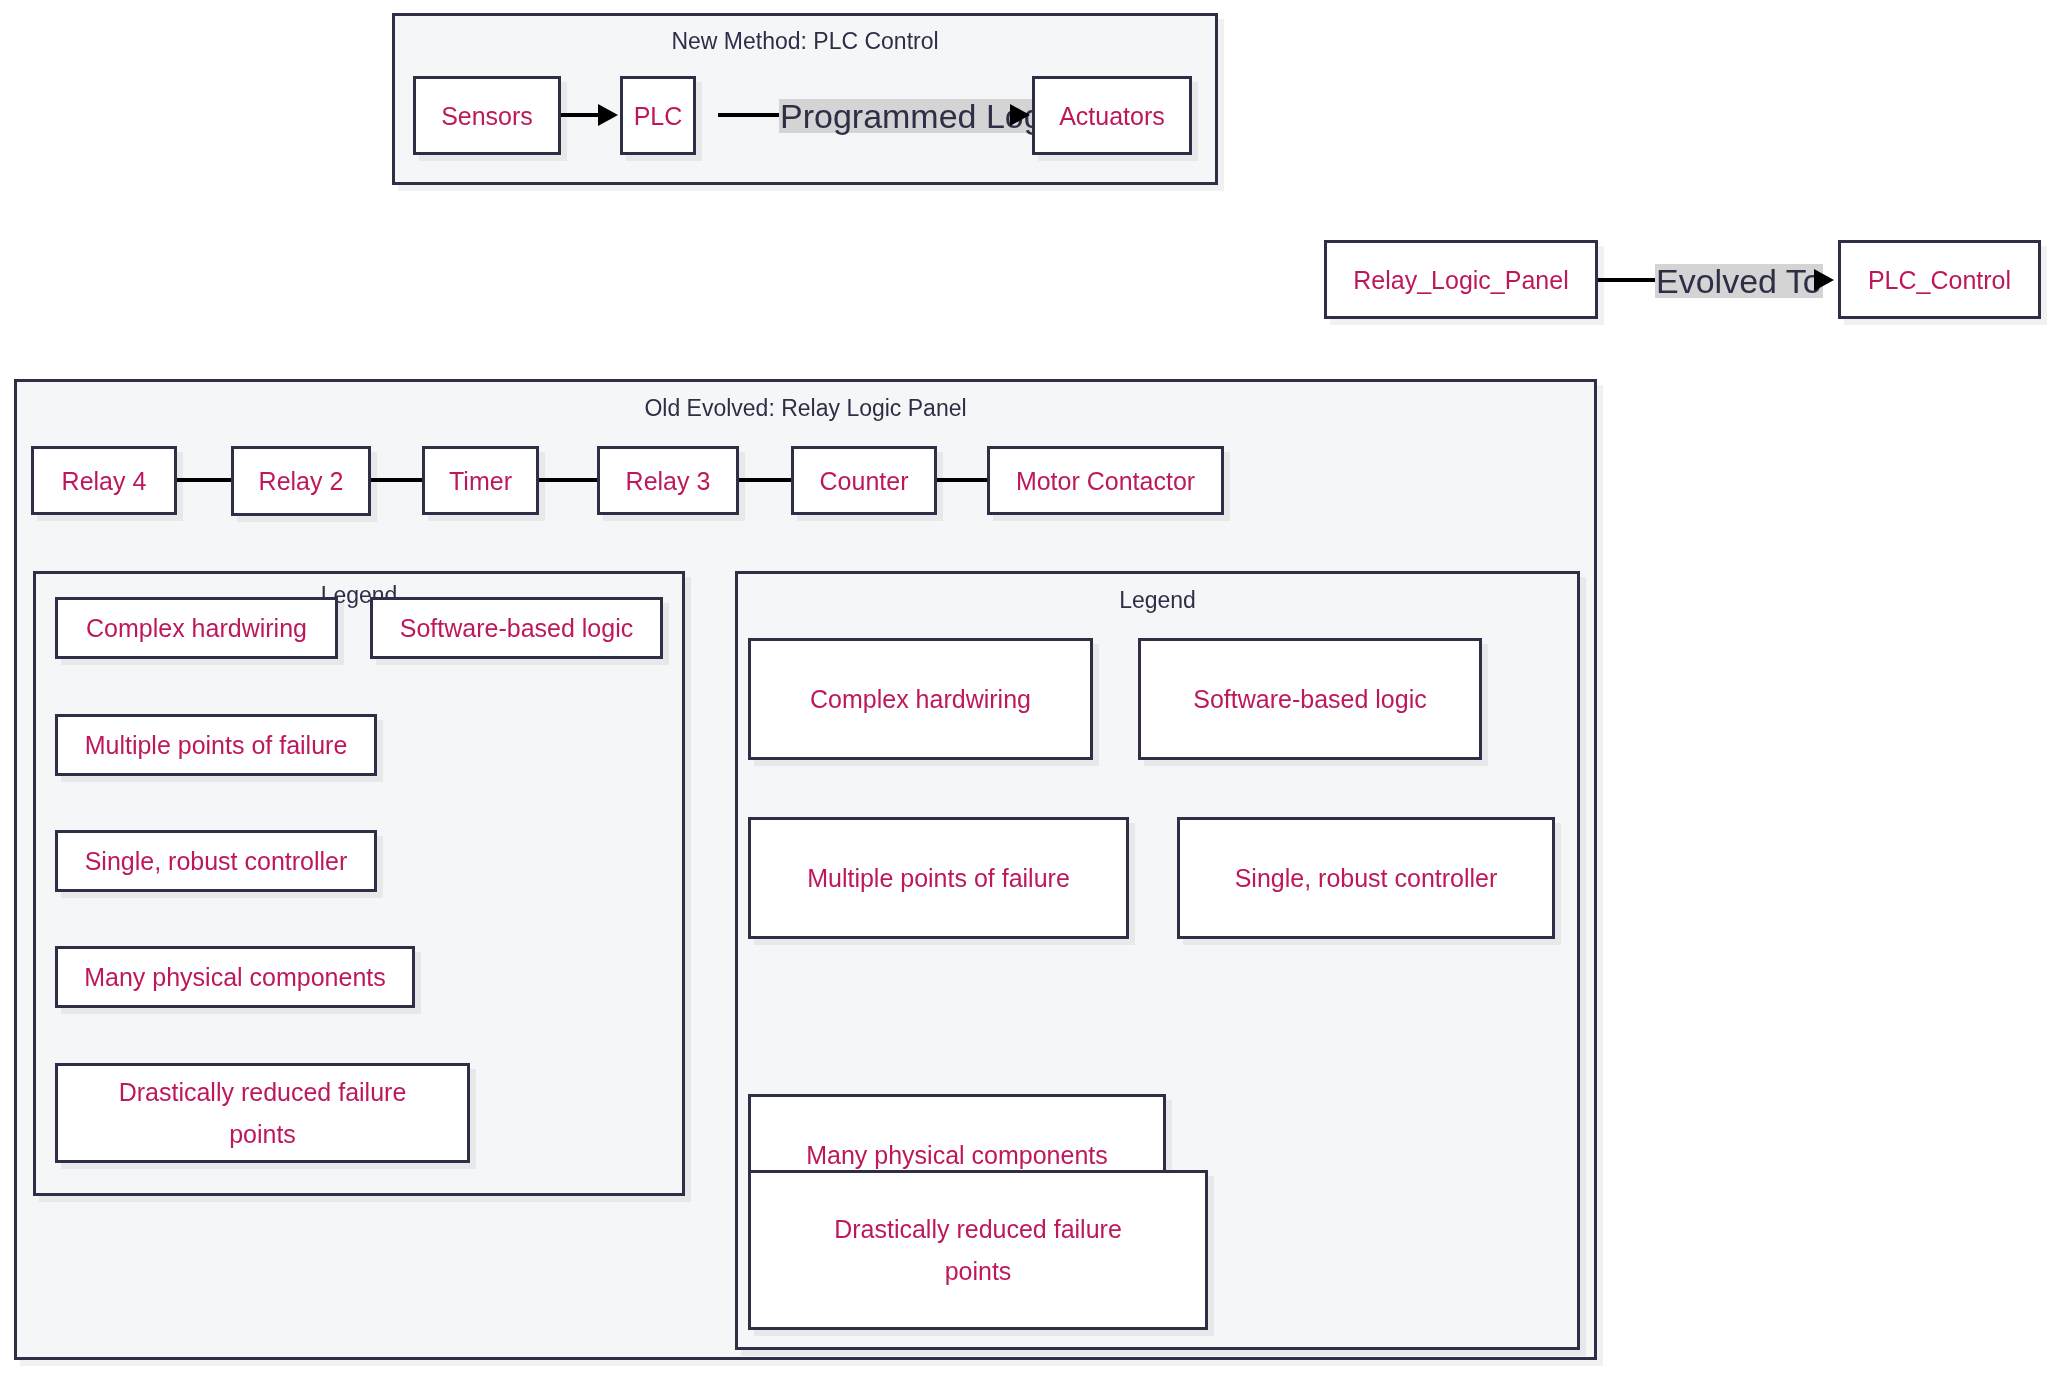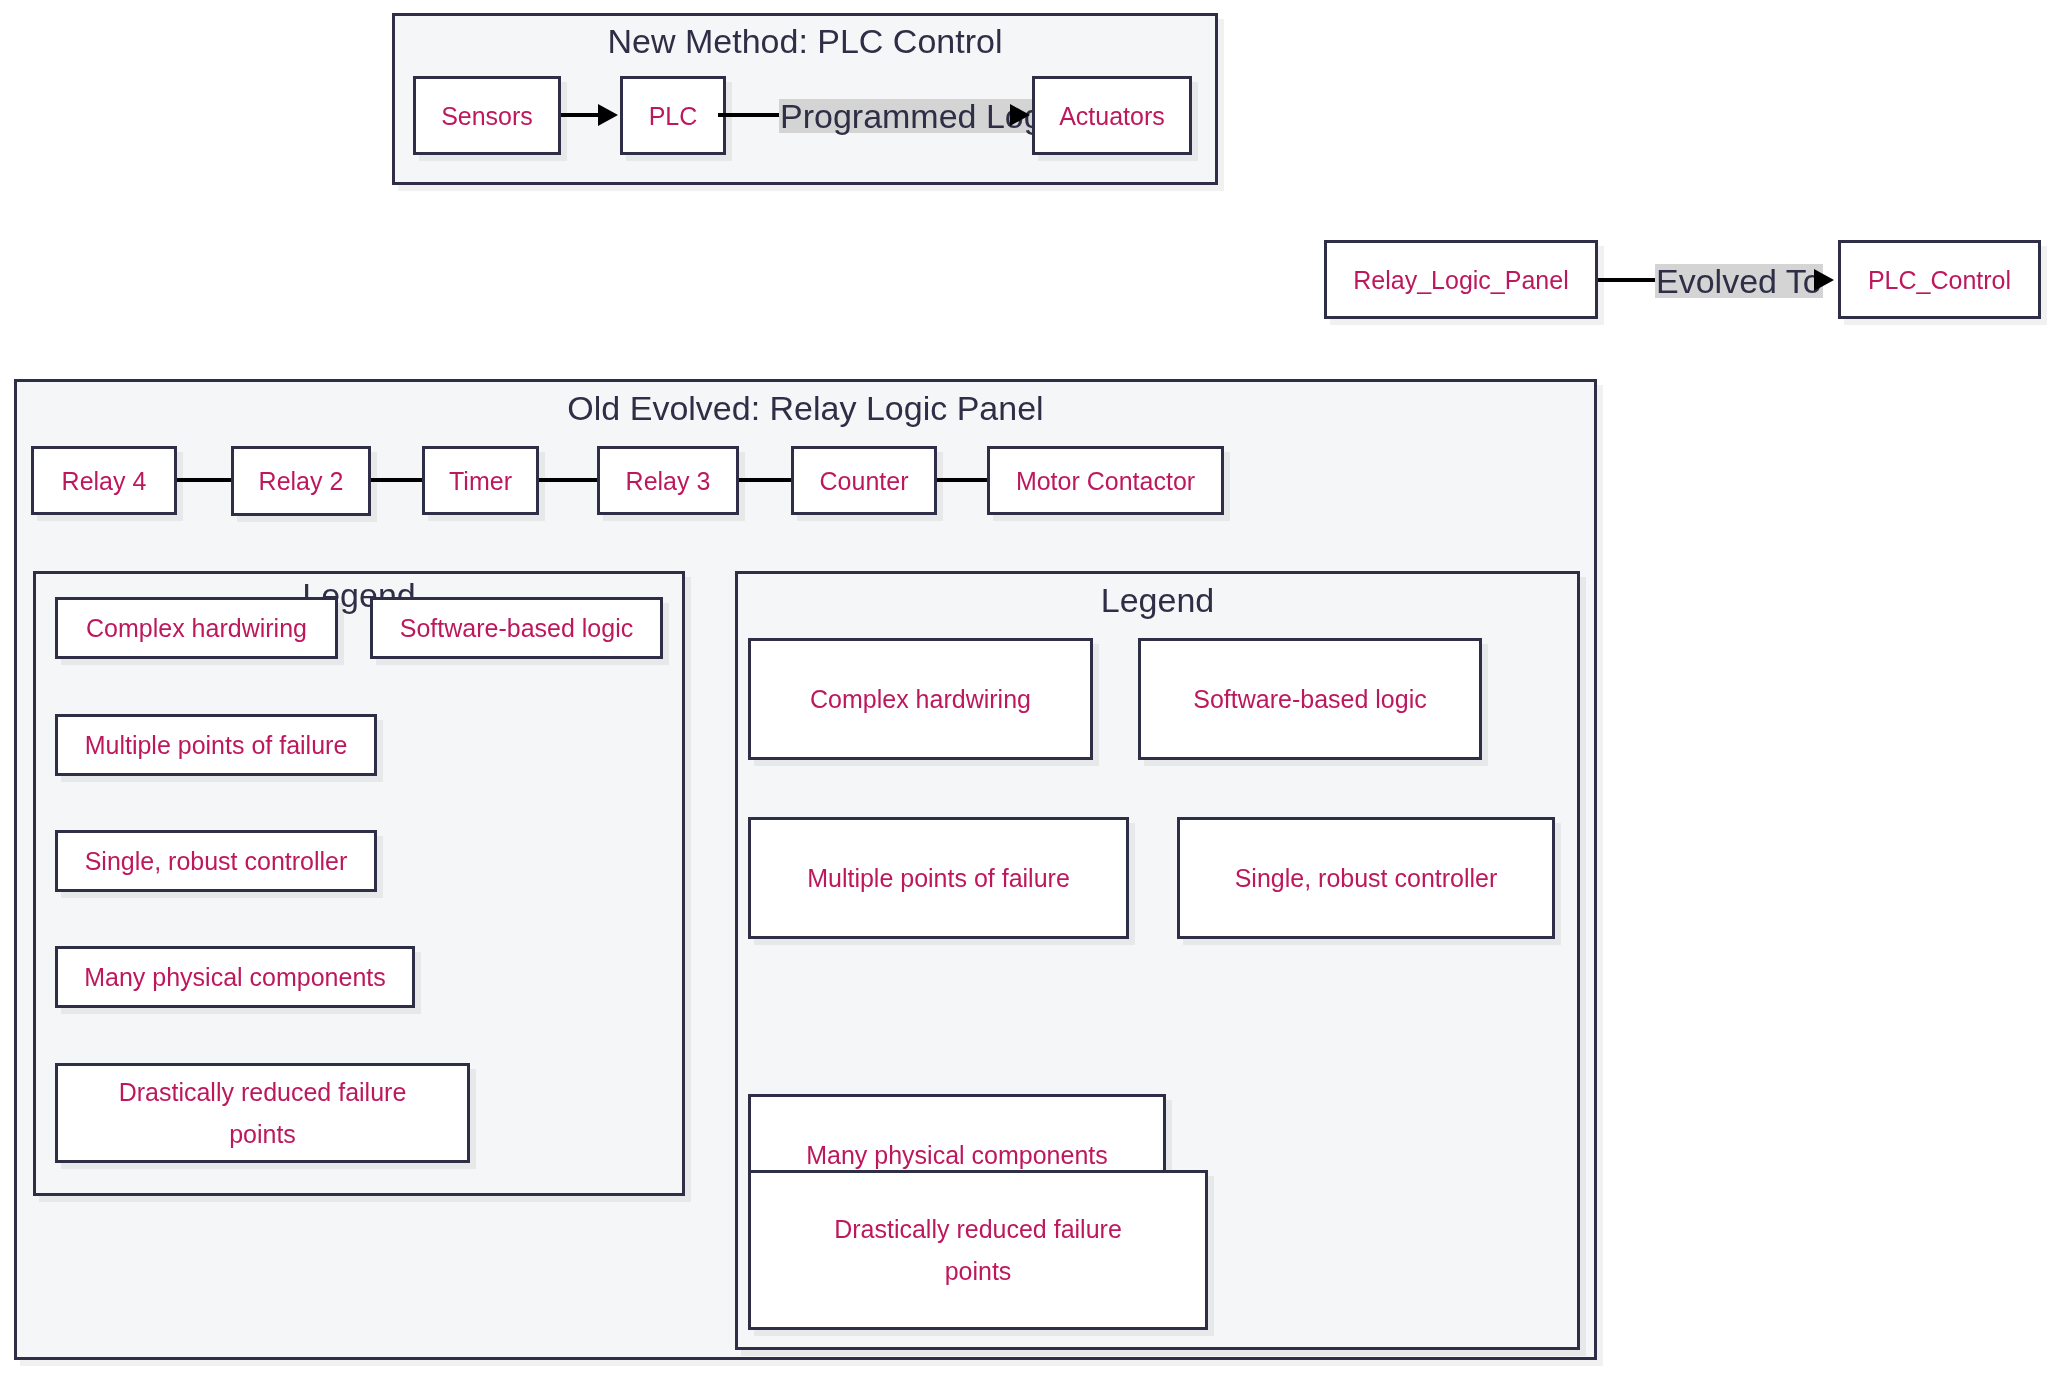--- a/index.html
+++ b/index.html
@@ -23,21 +23,21 @@
   .panel {
     background: #f5f6f8;
     border: 3px solid #2e2e46;
     box-shadow: 6px 6px 0 0 rgba(0,0,0,0.055);
   }
   .panel-title {
     position: absolute;
     left: 0;
     right: 0;
     text-align: center;
-    font-size: 34px;
+    font-size: 23px;
     line-height: 30px;
     color: #2e2e46;
     white-space: nowrap;
   }
 
   
   .node {
     background: #ffffff;
     border: 3px solid #2e2e46;
     display: flex;
@@ -81,21 +81,21 @@
   <div class="panel-title" style="top:10px;">New Method: PLC Control</div>
 </div>
 
 <div class="abs node" style="left:413px; top:76px; width:148px; height:79px;">
   <span>Sensors</span>
 </div>
 
 <div class="abs link" style="left:561px; top:113px; width:40px;"></div>
 <div class="abs arrow-head" style="left:598px; top:104px;"></div>
 
-<div class="abs node" style="left:620px; top:76px; width:106px; height:79px;">
+<div class="abs node" style="left:620px; top:76px; width:76px; height:79px;">
   <span>PLC</span>
 </div>
 
 <div class="abs link" style="left:718px; top:113px; width:294px;"></div>
 <div class="abs edge-label" style="left:779px; top:99px;">Programmed Logic</div>
 <div class="abs arrow-head" style="left:1010px; top:104px;"></div>
 
 <div class="abs node" style="left:1032px; top:76px; width:160px; height:79px;">
   <span>Actuators</span>
 </div>

